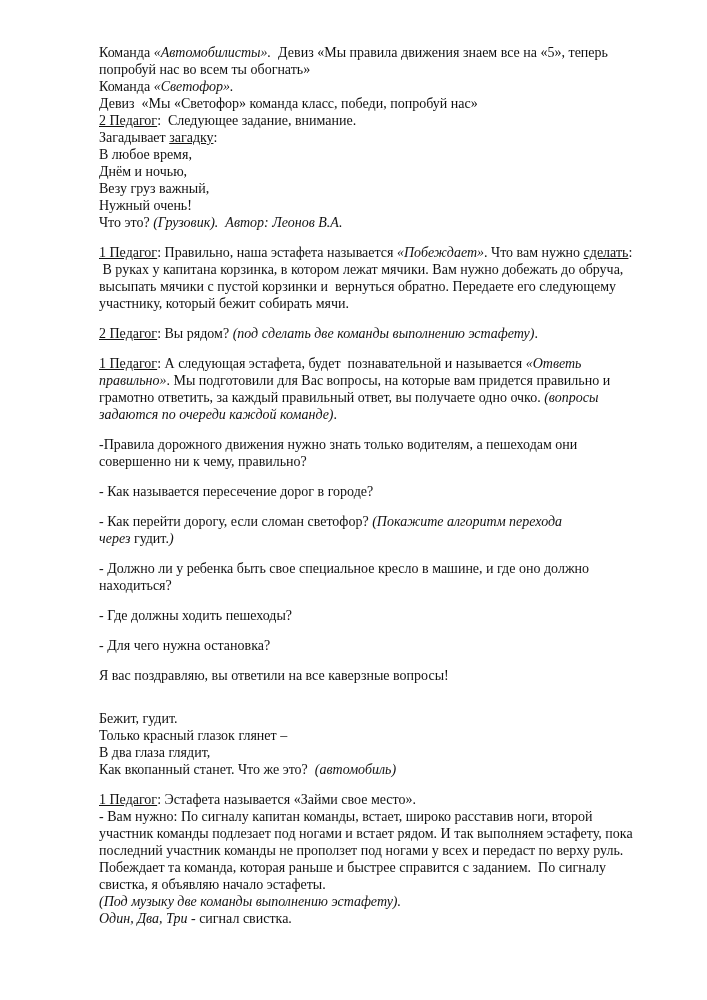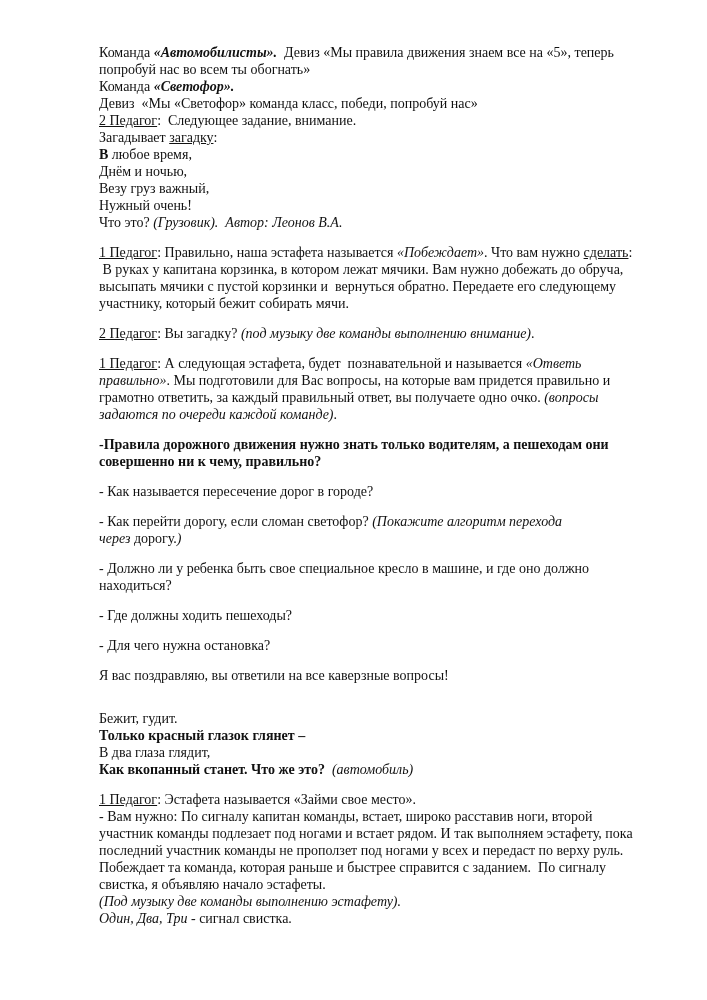--- a/index.html
+++ b/index.html
@@ -26,21 +26,21 @@
     margin: 0;
     padding: 0;
     font-size: 14px;
     line-height: 17px;
     white-space: pre-wrap;
   }
   .para.empty {
     height: 13px;
     line-height: 13px;
   }
-  .b { font-weight: bold; text-align: center; }
+  .b { font-weight: normal; text-align: center; }
   .i { font-style: italic; }
   .u { text-decoration: underline; }
 </style>
 </head>
 <body>
 
 <div class="page">
   <div class="doc" id="doc">
       <p class="para"><span>Команда </span><span class="b i">«Автомобилисты».</span><span>  Девиз «Мы правила движения знаем все на «5», теперь
 попробуй нас во всем ты обогнать»</span></p>
@@ -52,34 +52,34 @@
       <p class="para"><span>Днём и ночью,</span></p>
       <p class="para"><span>Везу груз важный,</span></p>
       <p class="para"><span>Нужный очень!</span></p>
       <p class="para"><span>Что это? </span><span class="i">(Грузовик).</span><span>  </span><span class="i">Автор: Леонов В.А.</span></p>
       <p class="para empty"></p>
       <p class="para"><span class="u">1 Педагог</span><span>: Правильно, наша эстафета называется </span><span class="i">«Побеждает»</span><span>. Что вам нужно </span><span class="u">сделать</span><span>:
  В руках у капитана корзинка, в котором лежат мячики. Вам нужно добежать до обруча,
 высыпать мячики с пустой корзинки и  вернуться обратно. Передаете его следующему
 участнику, который бежит собирать мячи.</span></p>
       <p class="para empty"></p>
-      <p class="para"><span class="u">2 Педагог</span><span>: Вы загадку? </span><span class="i">(под музыку две команды выполнению внимание)</span><span>.</span></p>
+      <p class="para"><span class="u">2 Педагог</span><span>: Вы рядом? </span><span class="i">(под сделать две команды выполнению эстафету)</span><span>.</span></p>
       <p class="para empty"></p>
       <p class="para"><span class="u">1 Педагог</span><span>: А следующая эстафета, будет  познавательной и называется </span><span class="i">«Ответь
 правильно»</span><span>. Мы подготовили для Вас вопросы, на которые вам придется правильно и
 грамотно ответить, за каждый правильный ответ, вы получаете одно очко. </span><span class="i">(вопросы
 задаются по очереди каждой команде)</span><span>.</span></p>
       <p class="para empty"></p>
       <p class="para"><span class="b">-Правила дорожного движения нужно знать только водителям, а пешеходам они
 совершенно ни к чему, правильно?</span></p>
       <p class="para empty"></p>
       <p class="para"><span>- Как называется пересечение дорог в городе?</span></p>
       <p class="para empty"></p>
       <p class="para"><span>- Как перейти дорогу, если сломан светофор? </span><span class="i">(Покажите алгоритм перехода
-через</span><span> дорогу.</span><span class="i">)</span></p>
+через</span><span> гудит.</span><span class="i">)</span></p>
       <p class="para empty"></p>
       <p class="para"><span>- Должно ли у ребенка быть свое специальное кресло в машине, и где оно должно
 находиться?</span></p>
       <p class="para empty"></p>
       <p class="para"><span>- Где должны ходить пешеходы?</span></p>
       <p class="para empty"></p>
       <p class="para"><span>- Для чего нужна остановка?</span></p>
       <p class="para empty"></p>
       <p class="para"><span>Я вас поздравляю, вы ответили на все каверзные вопросы!</span></p>
       <p class="para empty"></p>

